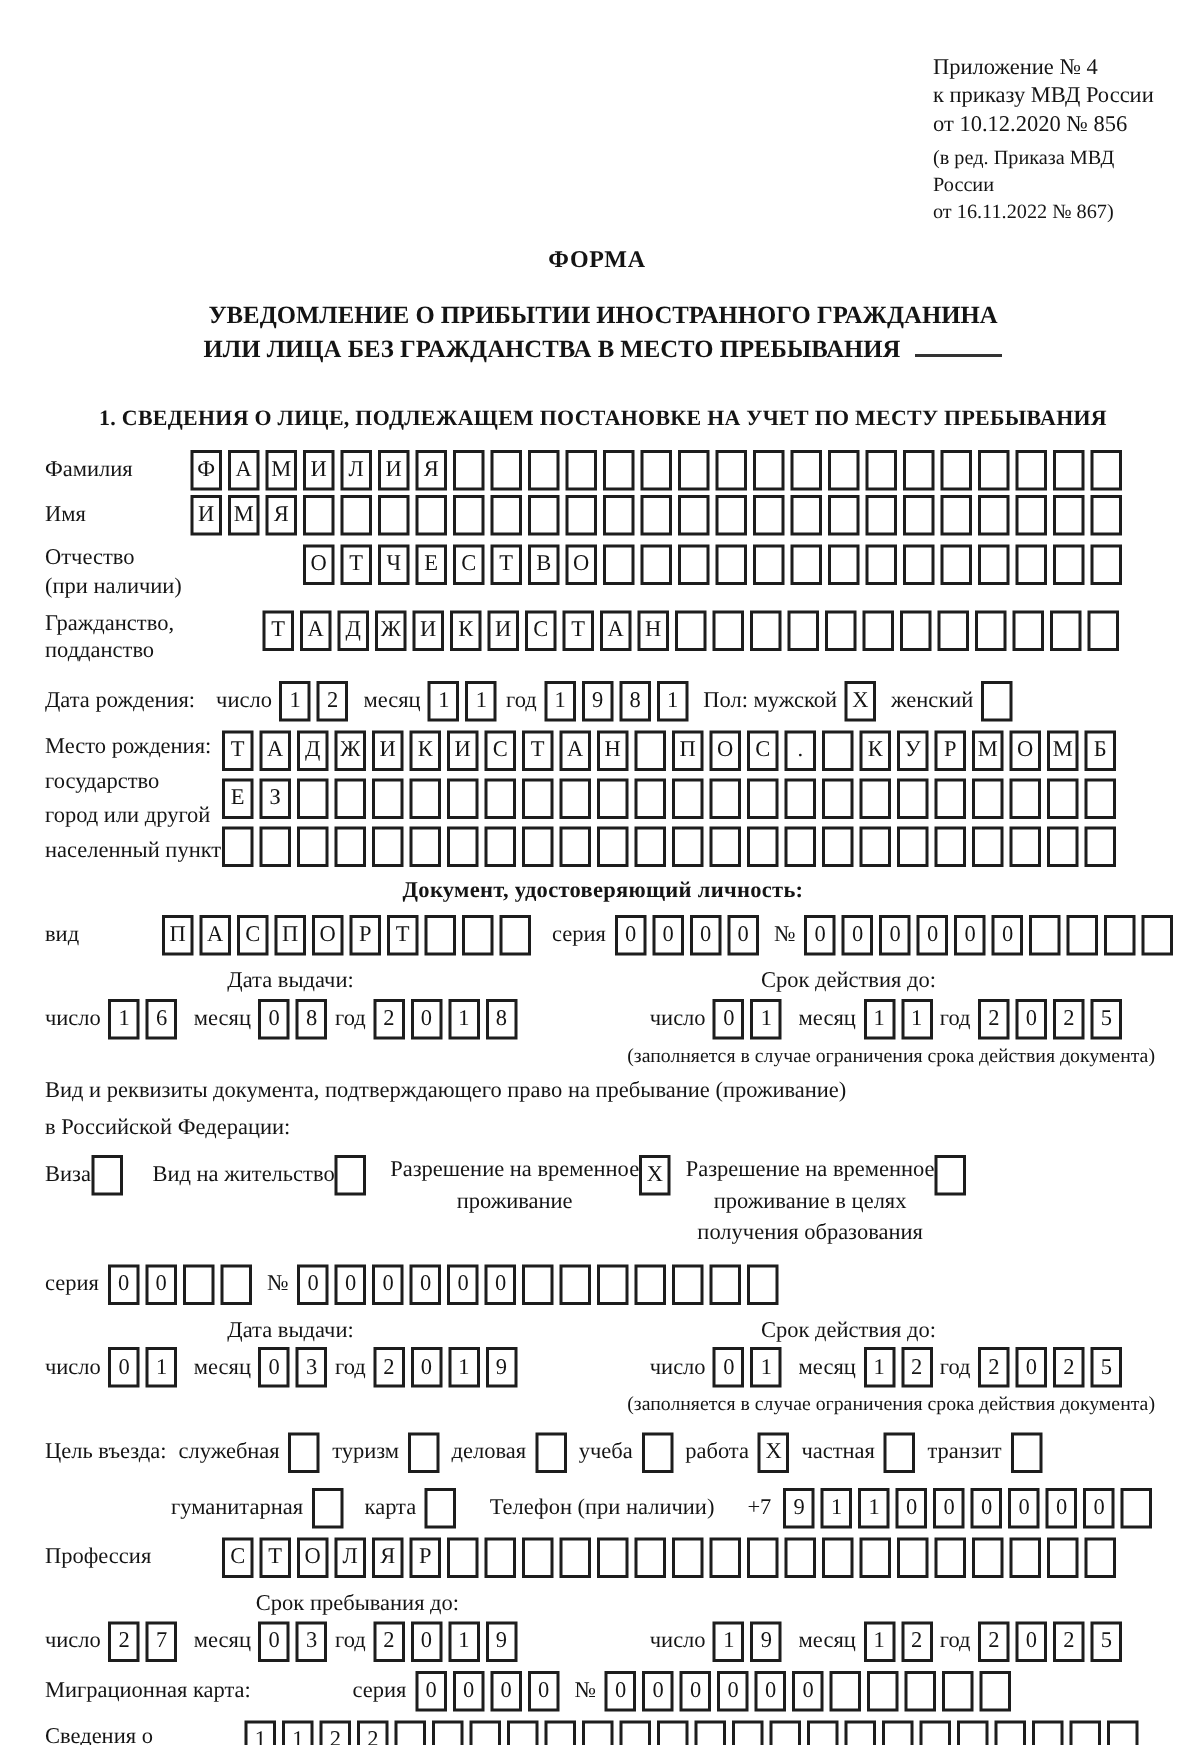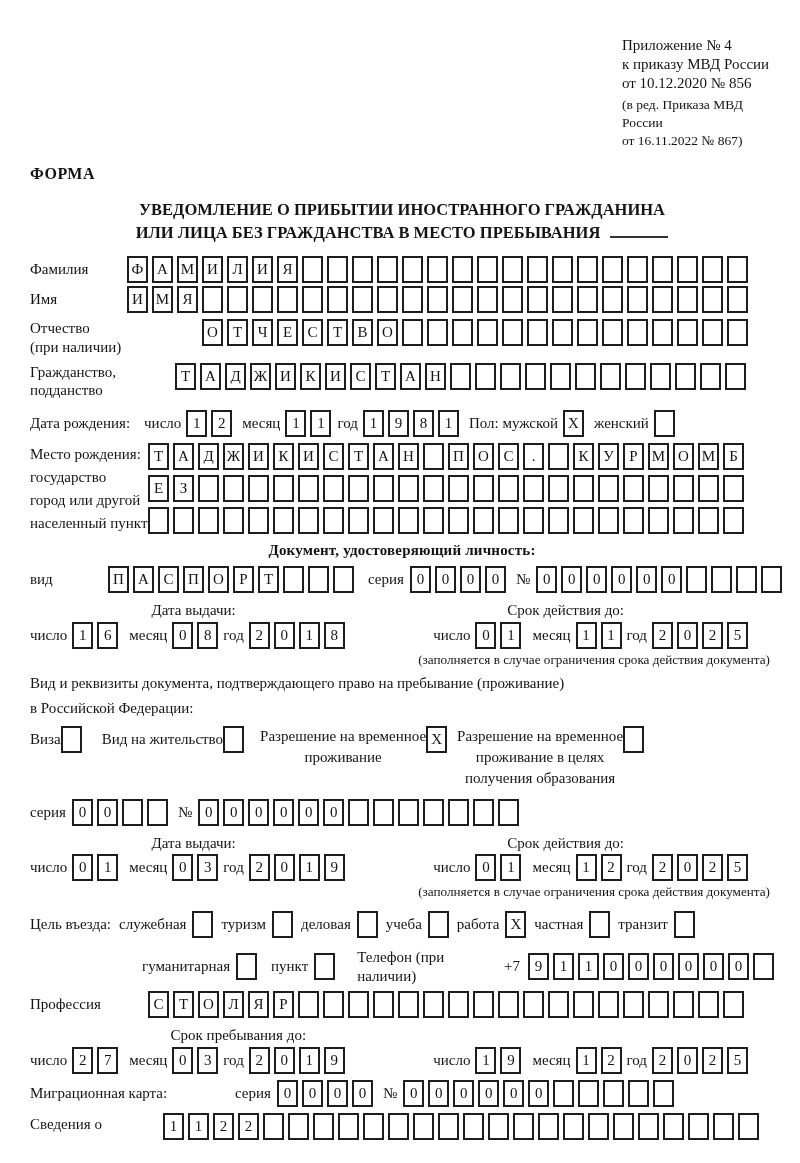--- a/index.html
+++ b/index.html
@@ -2,21 +2,21 @@
 <html><head>
 <meta charset="utf-8">
 <style>
   *{margin:0;padding:0;box-sizing:border-box}
   html,body{background:#fff}
   .page{width:800px;min-height:1163px;padding:36px 26px 24px 30px;
     font-family:"Liberation Serif","DejaVu Serif",serif;color:#141414;font-size:15px;line-height:1.25}
   
   .hdr-block{margin-left:592px;line-height:19px}
   .hdr-note{margin-left:592px;line-height:18px;font-size:13.5px;margin-top:3px}
-  .forma{margin-top:14px;text-align:left;padding-right:8px;font-weight:bold;font-size:16px;letter-spacing:.5px}
+  .forma{margin-top:14px;text-align:center;padding-right:8px;font-weight:bold;font-size:16px;letter-spacing:.5px}
   
   .title{margin-top:14px;text-align:center;font-weight:bold;font-size:16.5px;line-height:23px}
   .u-line{display:inline-block;width:58px;border-bottom:2px solid #333;vertical-align:baseline;margin-left:10px}
   .sec-head{margin-top:26px;text-align:center;font-weight:bold;font-size:14.6px;letter-spacing:.2px}
   
   .fr{display:flex;align-items:center;margin-top:3px}
   .fr-top{display:flex;align-items:flex-start;margin-top:6px}
   .lbl{flex:none}
   .lw95{width:97px}.lw170{width:172px}.lw143{width:145px}.lw118{width:118px}.lw115{width:118px}.lw130{width:133px}
   .cells{display:flex;gap:4px;flex:none}
@@ -33,21 +33,21 @@
   .dgrp{display:flex;align-items:center;gap:5px}
   .dgrp .cells{gap:4px}
   .drow .right{margin-left:auto;margin-right:26px}
   .note-r{text-align:right;font-size:13.2px;margin-top:3px;padding-right:4px}
   
   .permits{display:flex;align-items:flex-start;margin-top:8px;gap:10px}
   .permits .plabel{text-align:center;line-height:21px}
   .opt{display:flex;align-items:center;gap:0;flex:none}
   .purpose{display:flex;align-items:center;gap:8px;margin-top:10px;flex-wrap:nowrap}
   .purpose .opt{gap:6px}
-  .indent105{margin-left:112px}
+  .indent105{margin-left:84px}
 </style>
 </head>
 <body>
 
 <div class="page">
 
   <div class="hdr-block">
     <div>Приложение № 4</div>
     <div>к приказу МВД России</div>
     <div>от 10.12.2020 № 856</div>
@@ -56,20 +56,21 @@
     <div>(в ред. Приказа МВД России</div>
     <div>от 16.11.2022 № 867)</div>
   </div>
   <div class="forma">ФОРМА</div>
 
   <div class="title">
     <div>УВЕДОМЛЕНИЕ О ПРИБЫТИИ ИНОСТРАННОГО ГРАЖДАНИНА</div>
     <div><span>ИЛИ ЛИЦА БЕЗ ГРАЖДАНСТВА В МЕСТО ПРЕБЫВАНИЯ</span><span class="u-line"></span></div>
   </div>
 
+  <div class="sec-head">1. СВЕДЕНИЯ О ЛИЦЕ, ПОДЛЕЖАЩЕМ ПОСТАНОВКЕ НА УЧЕТ ПО МЕСТУ ПРЕБЫВАНИЯ</div>
 
   <div class="fr mt12">
     <span class="lbl lw95">Фамилия</span>
     <span class="cells">
         <span class="cell">Ф</span>
         <span class="cell">А</span>
         <span class="cell">М</span>
         <span class="cell">И</span>
         <span class="cell">Л</span>
         <span class="cell">И</span>
@@ -556,21 +557,21 @@
   </div>
 
   <div class="purpose indent105">
     <span class="opt">
       <span>гуманитарная</span>
       <span class="cells">
           <span class="cell"></span>
         </span>
     </span>
     <span class="opt gap6">
-      <span>пункт</span>
+      <span>карта</span>
       <span class="cells">
           <span class="cell"></span>
         </span>
     </span>
     <span class="gap14">Телефон (при наличии)</span>
     <span class="gap14">+7</span>
     <span class="cells">
         <span class="cell">9</span>
         <span class="cell">1</span>
         <span class="cell">1</span>

